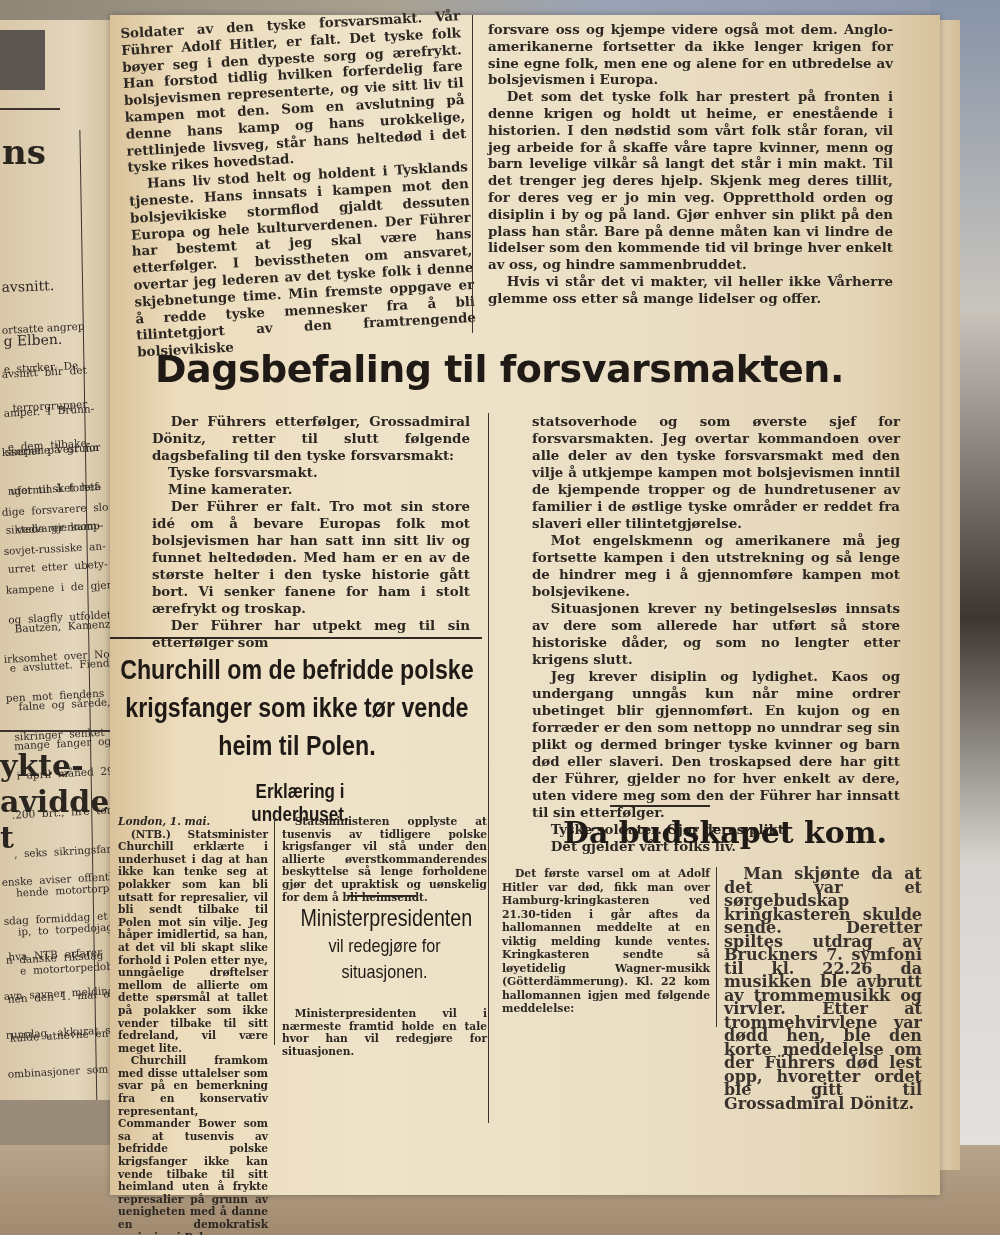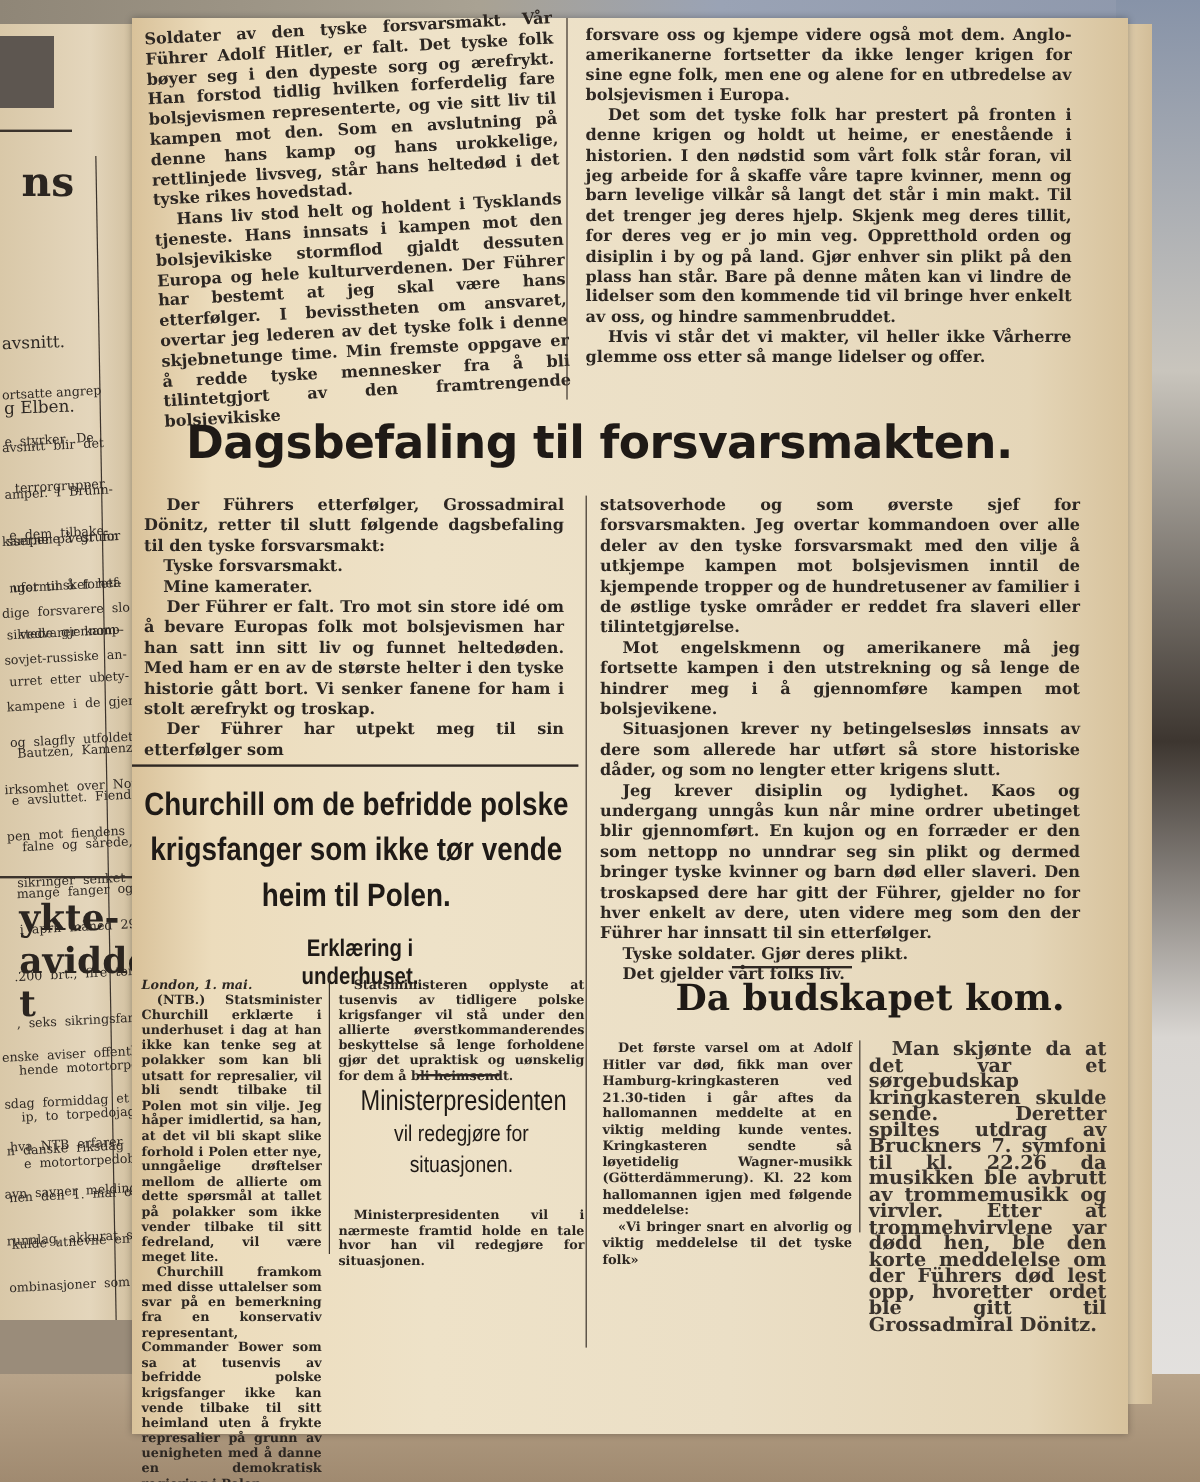--- a/index.html
+++ b/index.html
@@ -15,21 +15,21 @@
   .bg-bottom { position: absolute; left: 0; bottom: 0; width: 1000px; height: 90px; background: linear-gradient(180deg,#b8a48a 0%,#a08a70 100%); }
 
   .left-strip {
     position: absolute; left: 0; top: 20px; width: 125px; height: 1080px;
     background: linear-gradient(90deg,#d9c8a8 0%,#e4d6bc 60%,#cbb895 100%);
     overflow: hidden;
   }
   .left-strip .dark-block { position:absolute; left:0; top:10px; width:45px; height:60px; background:#5d5650; }
   .left-strip .rule { position:absolute; left:0; height:2px; background:#3b332c; }
   .left-strip .vrule { position:absolute; top:110px; left:88px; width:1px; height:990px; background:#3b332c; transform: rotate(-1deg); }
-  .left-strip .big { position:absolute; font-family:"DejaVu Serif",serif; font-weight:bold; color:#2b2520;margin-left:16px; }
+  .left-strip .big { position:absolute; font-family:"DejaVu Serif",serif; font-weight:bold; color:#2b2520; }
   .left-strip .frag { position:absolute; font-size:10.5px; line-height:13px; white-space:pre; color:#2e2823; transform: rotate(-3deg); transform-origin: left top; }
 
   .page {
     position: absolute; left: 110px; top: 15px; width: 830px; height: 1180px;
     background: linear-gradient(90deg,#d9c29a 0%,#ecdcbc 8%,#eee2c8 30%,#ebdfc6 60%,#e5d6b8 90%,#d7c29c 100%);
     box-shadow: 0 0 6px rgba(0,0,0,.3);
   }
   .page-edge { position:absolute; left: 930px; top: 20px; width: 30px; height: 1150px; background: linear-gradient(90deg,#e3d2b2,#d2bd98); }
 
   .col { position: absolute; font-size: 13.4px; line-height: 16.8px; text-align: justify; font-weight: bold; color:#2d2722; }
@@ -40,21 +40,21 @@
   .vrule { position: absolute; width: 1px; background: #3b332c; }
 
   .headline {
     position: absolute; left: 45px; top: 332px; width: 740px;
     font-family: "DejaVu Sans", sans-serif; font-weight: bold; font-size: 38px; letter-spacing: -0.5px;
     color: #1f1a16; white-space: nowrap;
   }
   .order-col { position: absolute; font-size: 13.4px; line-height: 17px; text-align: justify; color:#2d2722; font-weight:bold;}
   .order-left { left: 10px; top: 398px; width: 350px; }
   .order-right { left: 390px; top: 398px; width: 400px; }
-  .order-col p { text-indent: 1.4em; }
+  .order-col p { text-indent: 1.4em; margin-left: 32px; }
   .order-col p.noind { text-indent: 0; }
   .order-col .greet { padding-left: 1.2em; text-indent:0; }
 
   .hrule { position:absolute; height: 2px; background:#2f2823; }
 
   .churchill-head {
     position: absolute; left: 2px; top: 636px; width: 370px; text-align: center;
     font-family: "Liberation Sans", sans-serif; font-stretch: condensed; font-weight: bold; font-size: 27px; line-height: 38px; color:#1f1a16;
     transform: scaleX(0.86); transform-origin: left top;
   }
@@ -213,19 +213,18 @@
   </div>
   <div class="small-col minister-body">
     <p>Ministerpresidenten vil i nærmeste framtid holde en tale hvor han vil redegjøre for situasjonen.</p>
   </div>
 
   <div class="hrule" style="left:500px; top:790px; width:100px;"></div>
 
   <div class="news-head">Da budskapet kom.</div>
   <div class="small-col news-left">
     <p>Det første varsel om at Adolf Hitler var død, fikk man over Hamburg-kringkasteren ved 21.30-tiden i går aftes da hallomannen meddelte at en viktig melding kunde ventes. Kringkasteren sendte så løyetidelig Wagner-musikk (Götterdämmerung). Kl. 22 kom hallomannen igjen med følgende meddelelse:</p>
-    <p>«Vi bringer snart en alvorlig og viktig meddelelse til det tyske folk»</p>
   </div>
   <div class="vrule" style="left:606px; top:852px; height:160px;"></div>
   <div class="small-col news-right">
     <p>Man skjønte da at det var et sørgebudskap kringkasteren skulde sende. Deretter spiltes utdrag av Bruckners 7. symfoni til kl. 22.26 da musikken ble avbrutt av trommemusikk og virvler. Etter at trommehvirvlene var dødd hen, ble den korte meddelelse om der Führers død lest opp, hvoretter ordet ble gitt til Grossadmiral Dönitz.</p>
   </div>
 </div>
 
 </body></html>

